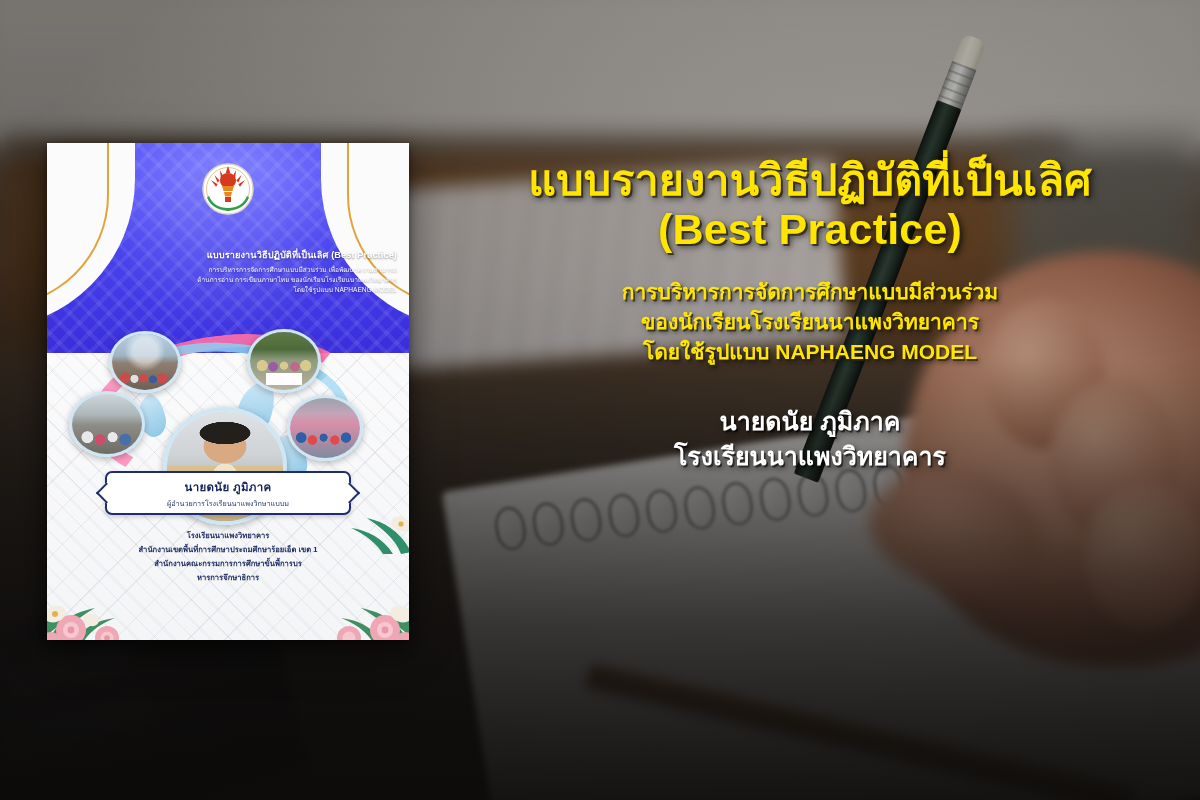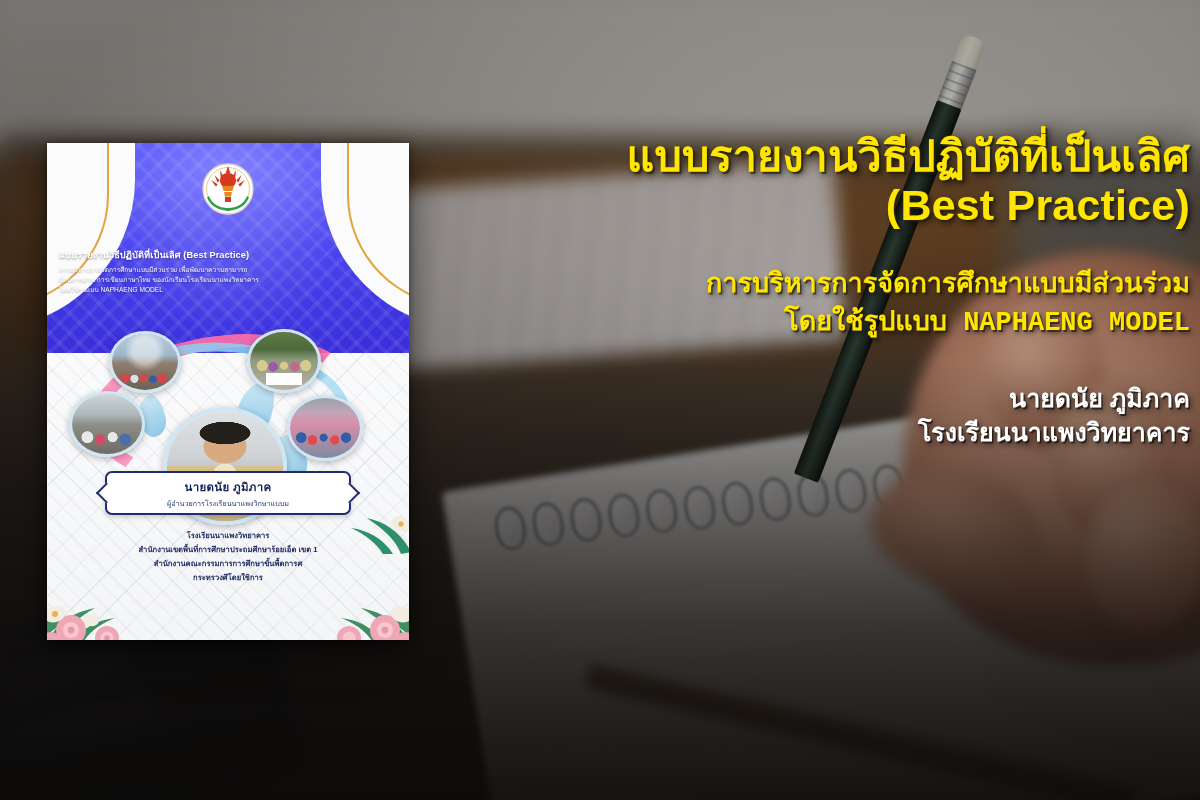--- a/index.html
+++ b/index.html
@@ -202,21 +202,21 @@
   .arch-gold.right { right:-50px; border-radius:0 0 0 120px; border-top:0; border-right:0; }
 
   
   .emblem {
     position:absolute; left:50%; top:13px; transform:translateX(-50%);
     width:58px; height:64px;
   }
 
   .cover-head-text {
     position:absolute; left:12px; right:12px; top:104px;
-    text-align:left; color:#fff;
+    text-align:right; color:#fff;
     text-shadow:0 1px 2px rgba(0,0,0,.45);
   }
   .cht-1 { font-size:9.2px; font-weight:700; letter-spacing:.1px; margin-bottom:3px; }
   .cht-2 { font-size:6.6px; line-height:1.55; font-weight:400; opacity:.97; }
 
   
   .photos { position:absolute; left:0; top:182px; width:362px; height:200px; }
   .oval {
     position:absolute; border-radius:50%;
     border:3px solid #cfe6f5;
@@ -280,44 +280,43 @@
   .cf-line { font-size:7.6px; line-height:1.85; font-weight:600; }
 
   
   .floral { position:absolute; width:120px; height:96px; pointer-events:none; }
   .floral.bl { left:-6px;  bottom:-6px; }
   .floral.br { right:-6px; bottom:-6px; transform:scaleX(-1); }
   .floral.tr-small { right:-4px; bottom:86px; width:70px; height:56px; transform:scaleX(-1); }
 
   
   .content {
-    position:absolute; left:430px; top:132px; width:760px;
-    text-align:right;
+    position:absolute; left:430px; top:156px; width:760px;
+    text-align:center;
   }
   .title {
     color:#ffe600;
     font-weight:700;
     font-size:43px;
     line-height:1.15;
     letter-spacing:.2px;
     text-shadow:
       2px 2px 0 rgba(40,32,10,.75),
       3px 3px 6px rgba(0,0,0,.62),
       0 0 2px rgba(120,95,0,.5);
   }
   .subtitle {
-    margin-top:35px;
+    margin-top:22px;
     color:#ffe600;
     font-weight:700;
-    font-size:27px;
+    font-size:21px;
     line-height:1.42;
     text-shadow:
       1.6px 1.6px 0 rgba(40,32,10,.72),
       2.5px 2.5px 5px rgba(0,0,0,.6);
-    font-family: Liberation Mono, monospace;
   }
   .byline {
     margin-top:38px;
     color:#ffffff;
     font-weight:700;
     font-size:25px;
     line-height:1.38;
     text-shadow:
       1.6px 1.6px 0 rgba(0,0,0,.55),
       2.5px 2.5px 6px rgba(0,0,0,.6);
@@ -483,22 +482,22 @@
     </div>
 
     <div class="banner">
       <div class="banner-name">นายดนัย  ภูมิภาค</div>
       <div class="banner-role">ผู้อำนวยการโรงเรียนนาแพงวิกษาแบบม</div>
     </div>
 
     <div class="cover-foot">
       <div class="cf-line">โรงเรียนนาแพงวิทยาคาร</div>
       <div class="cf-line">สำนักงานเขตพื้นที่การศึกษาประถมศึกษาร้อยเอ็ด เขต 1</div>
-      <div class="cf-line">สำนักงานคณะกรรมการการศึกษาขั้นพื้ดการศ</div>
-      <div class="cf-line">กระทรวงศึโดยใชิการ</div>
+      <div class="cf-line">สำนักงานคณะกรรมการการศึกษาขั้นพื้การบร</div>
+      <div class="cf-line">หารการจึกษาธิการ</div>
     </div>
 
     <svg class="floral bl" viewBox="0 0 120 96">
       <g fill="#3f8f63">
         <path d="M6 92 C18 70 34 62 54 58 C40 66 26 76 18 94z"></path>
         <path d="M30 96 C40 78 56 70 74 68 C58 74 46 84 40 96z"></path>
         <path d="M0 74 C14 66 28 66 40 70 C26 70 12 78 4 88z"></path>
       </g>
       <g fill="#f0a7b5">
         <circle cx="30" cy="80" r="15"></circle>
@@ -560,20 +559,21 @@
   </div>
 
   <div class="content">
     <div class="title">
       <div>แบบรายงานวิธีปฏิบัติที่เป็นเลิศ</div>
       <div>(Best Practice)</div>
     </div>
 
     <div class="subtitle">
       <div>การบริหารการจัดการศึกษาแบบมีส่วนร่วม</div>
+      <div>ของนักเรียนโรงเรียนนาแพงวิทยาคาร</div>
       <div>โดยใช้รูปแบบ NAPHAENG MODEL</div>
     </div>
 
     <div class="byline">
       <div>นายดนัย ภูมิภาค</div>
       <div>โรงเรียนนาแพงวิทยาคาร</div>
     </div>
   </div>
 
 </div>

